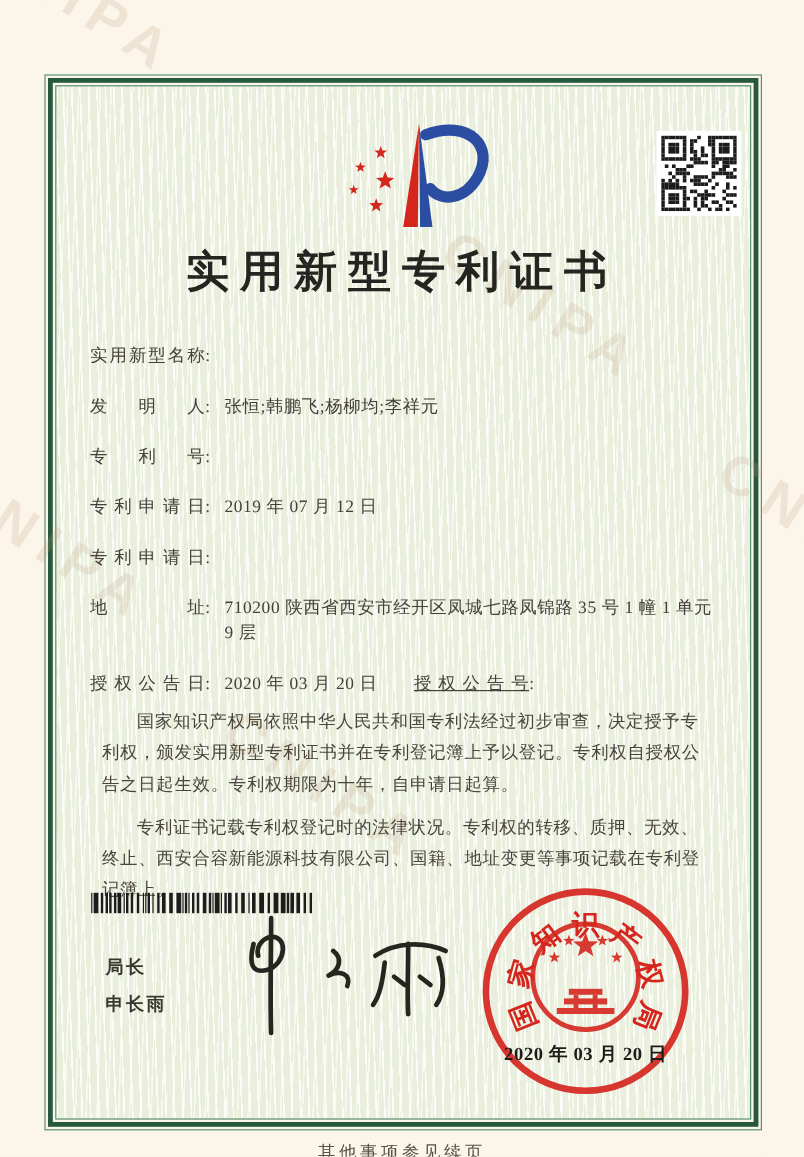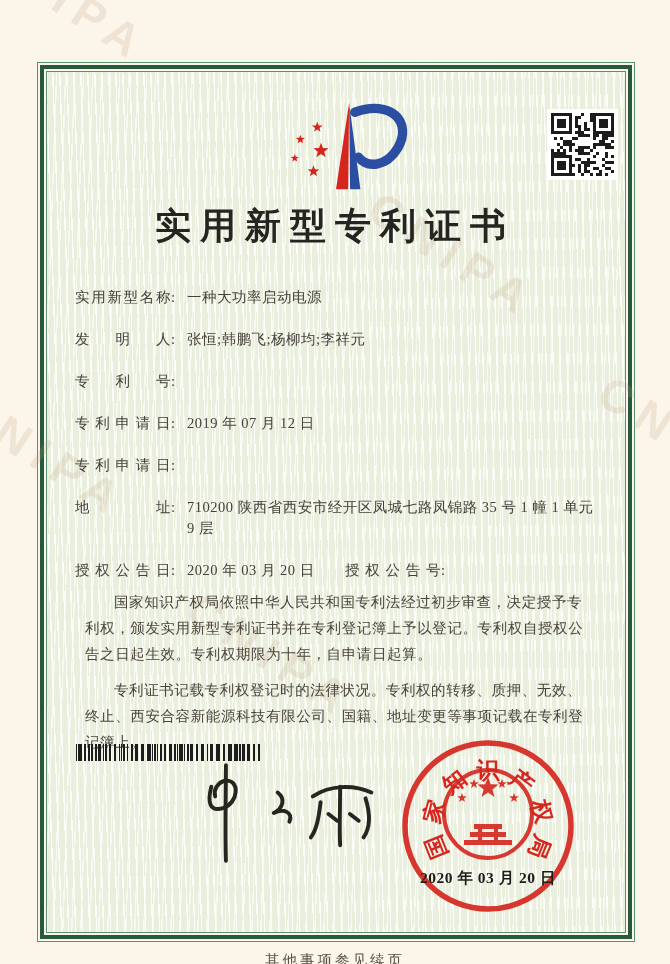--- a/index.html
+++ b/index.html
@@ -56,21 +56,21 @@
   .frow{display:flex;margin-bottom:21px;}
   .flabel{
     flex:0 0 96px;text-align:justify;text-align-last:justify;
     white-space:nowrap;color:#45403a;
   }
   .fcolon{flex:0 0 16px;text-align:left;}
   .fvalue{flex:1;}
   .frow-double{display:flex;margin-bottom:0;}
   .fgroup1{display:flex;width:270px;flex:0 0 270px;}
   .fgroup2{display:flex;flex:1;}
-  .fgroup2 .flabel{flex:0 0 96px;}
+  .fgroup2 .flabel{flex:0 0 96px;text-decoration:underline;}
   .paras{
     position:absolute;left:75px;top:579px;width:528px;
     font-size:14.5px;line-height:1.8;letter-spacing:0.6px;color:#4a443b;
   }
   .paras p{margin:10px;text-indent:2em;}
   .barcode{
     position:absolute;left:76px;top:744px;width:192px;height:17px;
     display:flex;align-items:stretch;
   }
   .barcode span{display:block;height:100%;background:#1d1d1d;}
@@ -347,21 +347,20 @@
         <rect x="54" y="60" width="3" height="3" fill="#1c1c1c"></rect>
       </svg>
   </div>
 
   <div class="title">实用新型专利证书</div>
 
   <div class="fields">
     <div class="frow">
       <span class="flabel">实用新型名称</span>
       <span class="fcolon">:</span>
-      <span class="fvalue">一种大功率启动电源</span>
     </div>
     <div class="frow">
       <span class="flabel">发明人</span>
       <span class="fcolon">:</span>
       <span class="fvalue">张恒;韩鹏飞;杨柳均;李祥元</span>
     </div>
     <div class="frow">
       <span class="flabel">专利号</span>
       <span class="fcolon">:</span>
     </div>
@@ -481,20 +480,24 @@
       <span style="width: 3px;"></span>
       <i style="width: 2px;"></i>
       <span style="width: 3px;"></span>
       <i style="width: 3px;"></i>
       <span style="width: 2px;"></span>
       <i style="width: 3px;"></i>
       <span style="width: 2px;"></span>
       <i style="width: 2px;"></i>
     </div>
 
+  <div class="issuer">
+    <div>局长</div>
+    <div>申长雨</div>
+  </div>
 
   <div class="signature">
     <svg width="205" height="112" viewBox="0 0 210 112">
       <g fill="none" stroke="#26251f" stroke-width="4" stroke-linecap="round" stroke-linejoin="round">
         <path d="M30 30 C26 46 28 56 42 52 C58 47 60 22 44 24 C36 26 32 34 34 40"></path>
         <path d="M45 8 C45 34 44 74 45 106"></path>
         <path d="M98 36 C106 42 104 52 94 57 C104 52 114 56 110 66"></path>
         <path d="M134 40 C152 28 176 28 194 36"></path>
         <path d="M162 30 C162 54 161 74 162 90"></path>
         <path d="M142 46 C140 62 138 74 132 82"></path>

